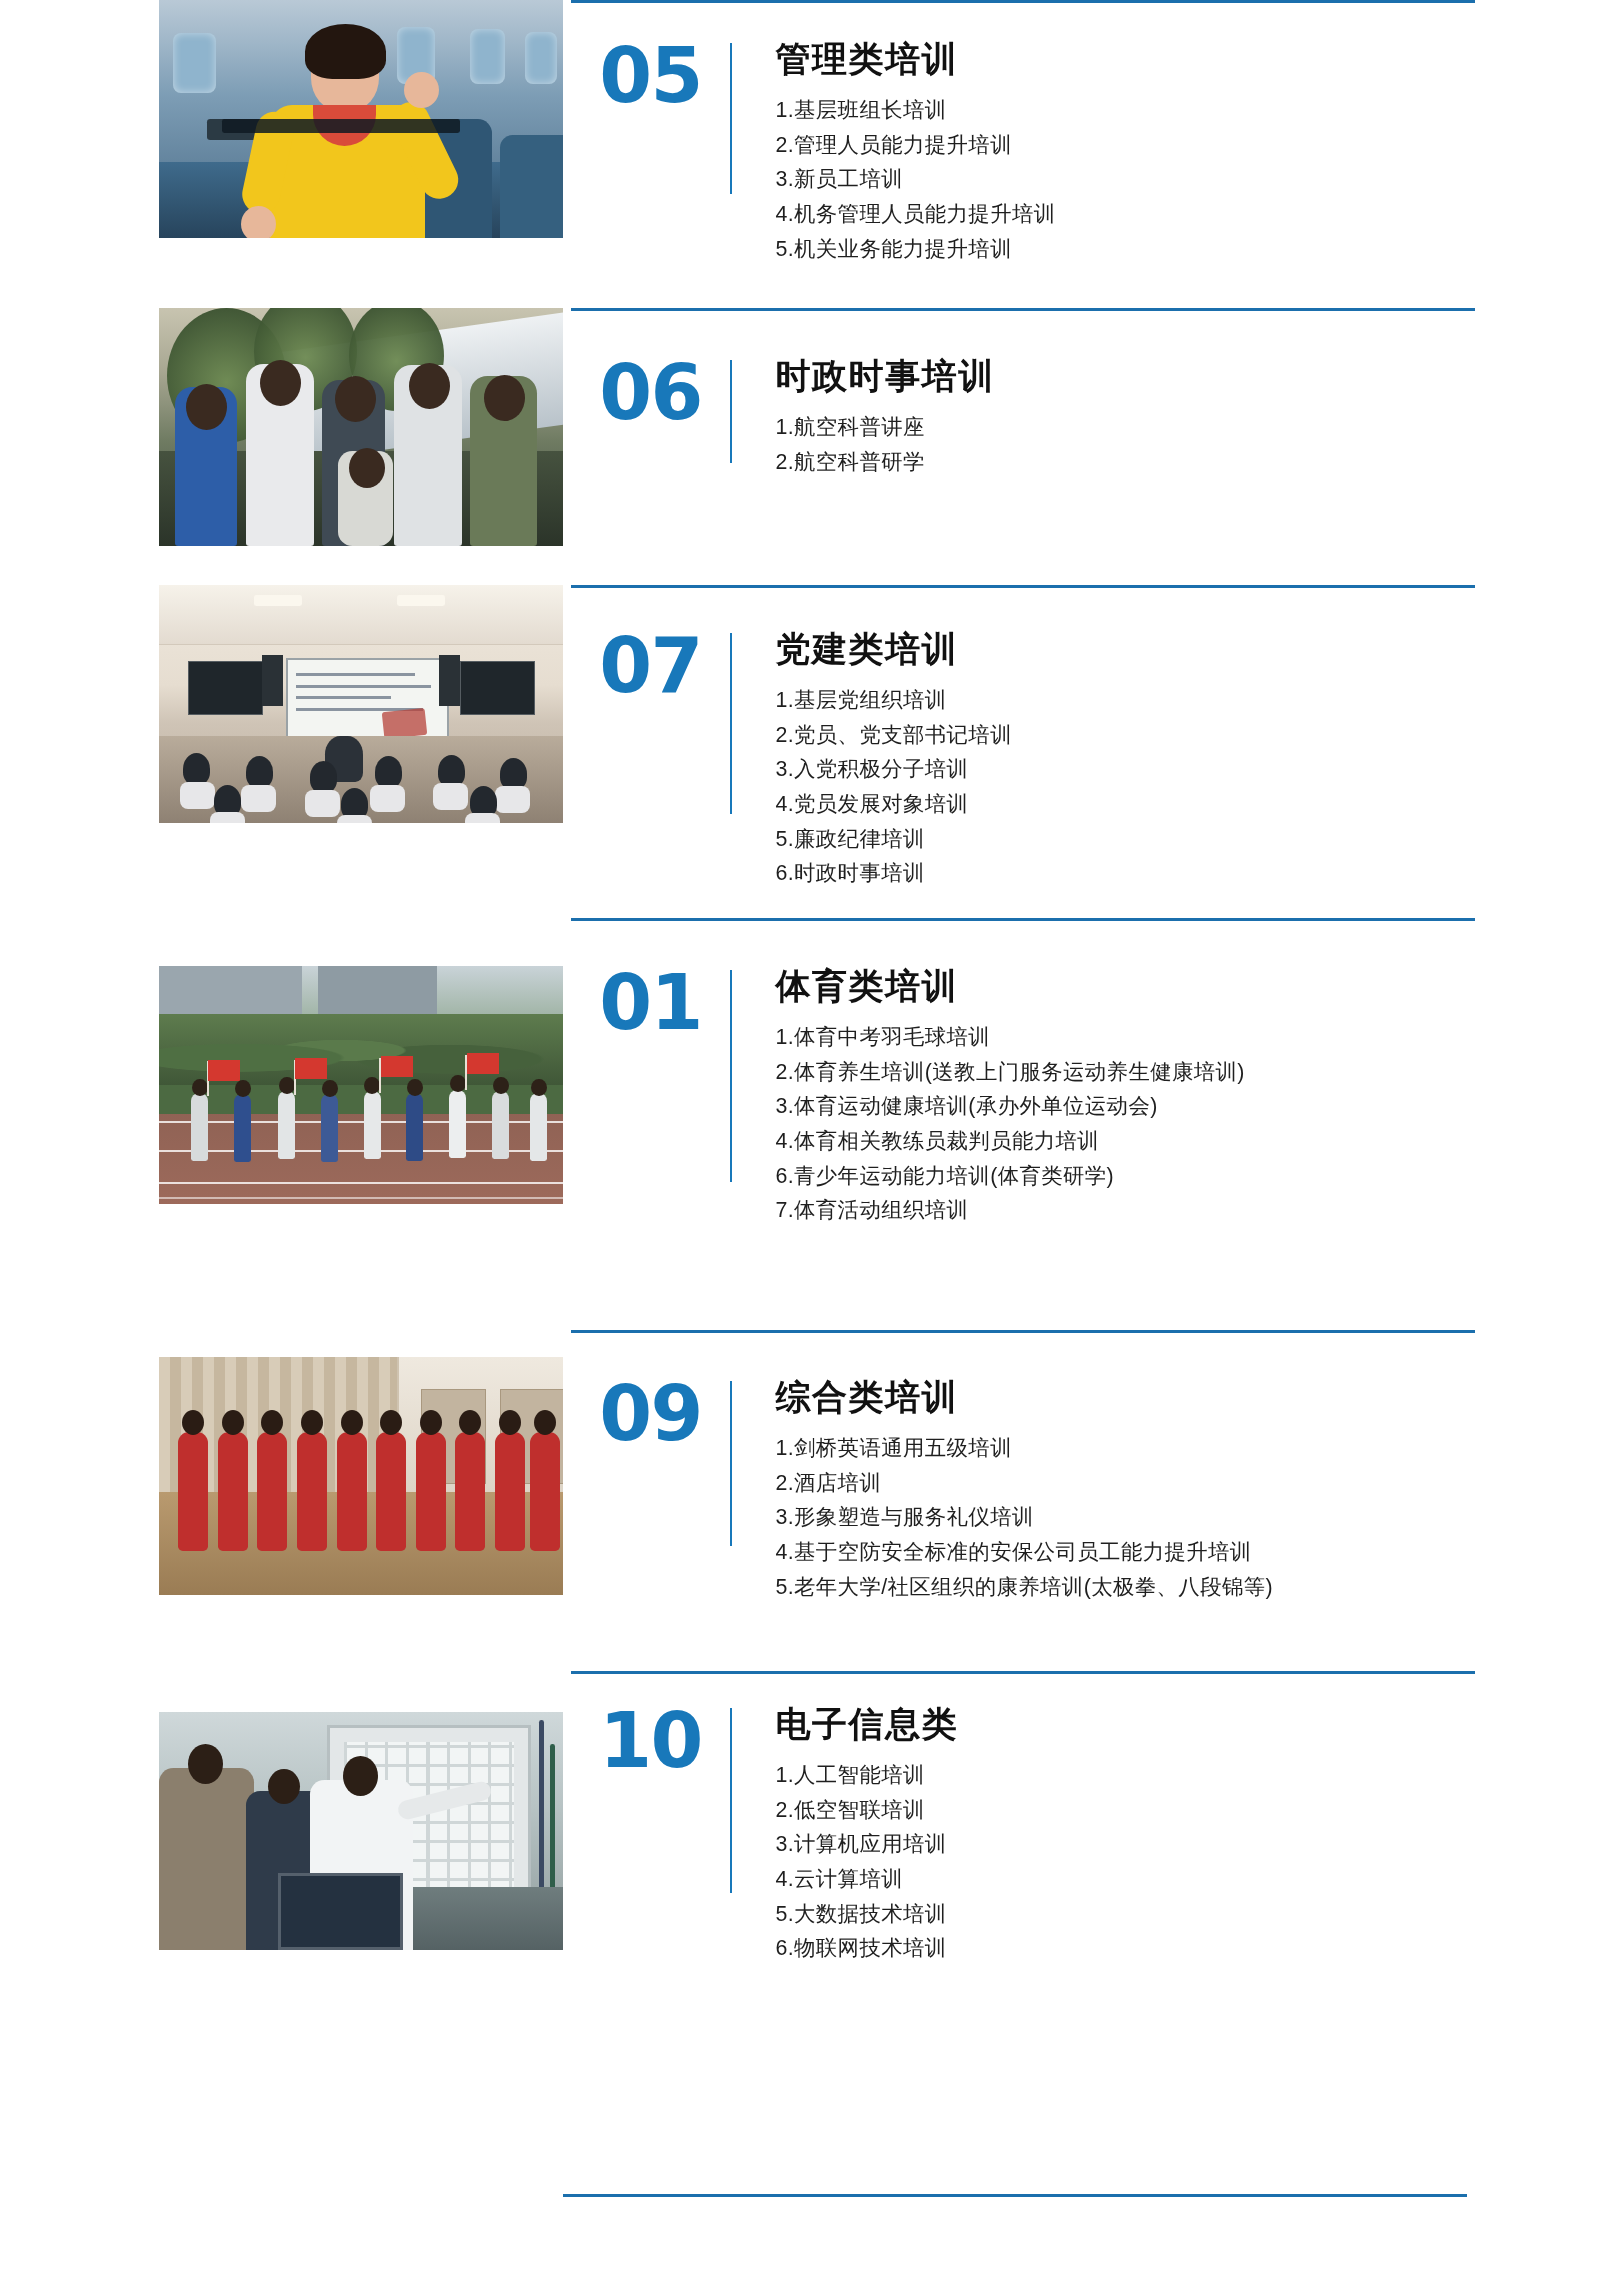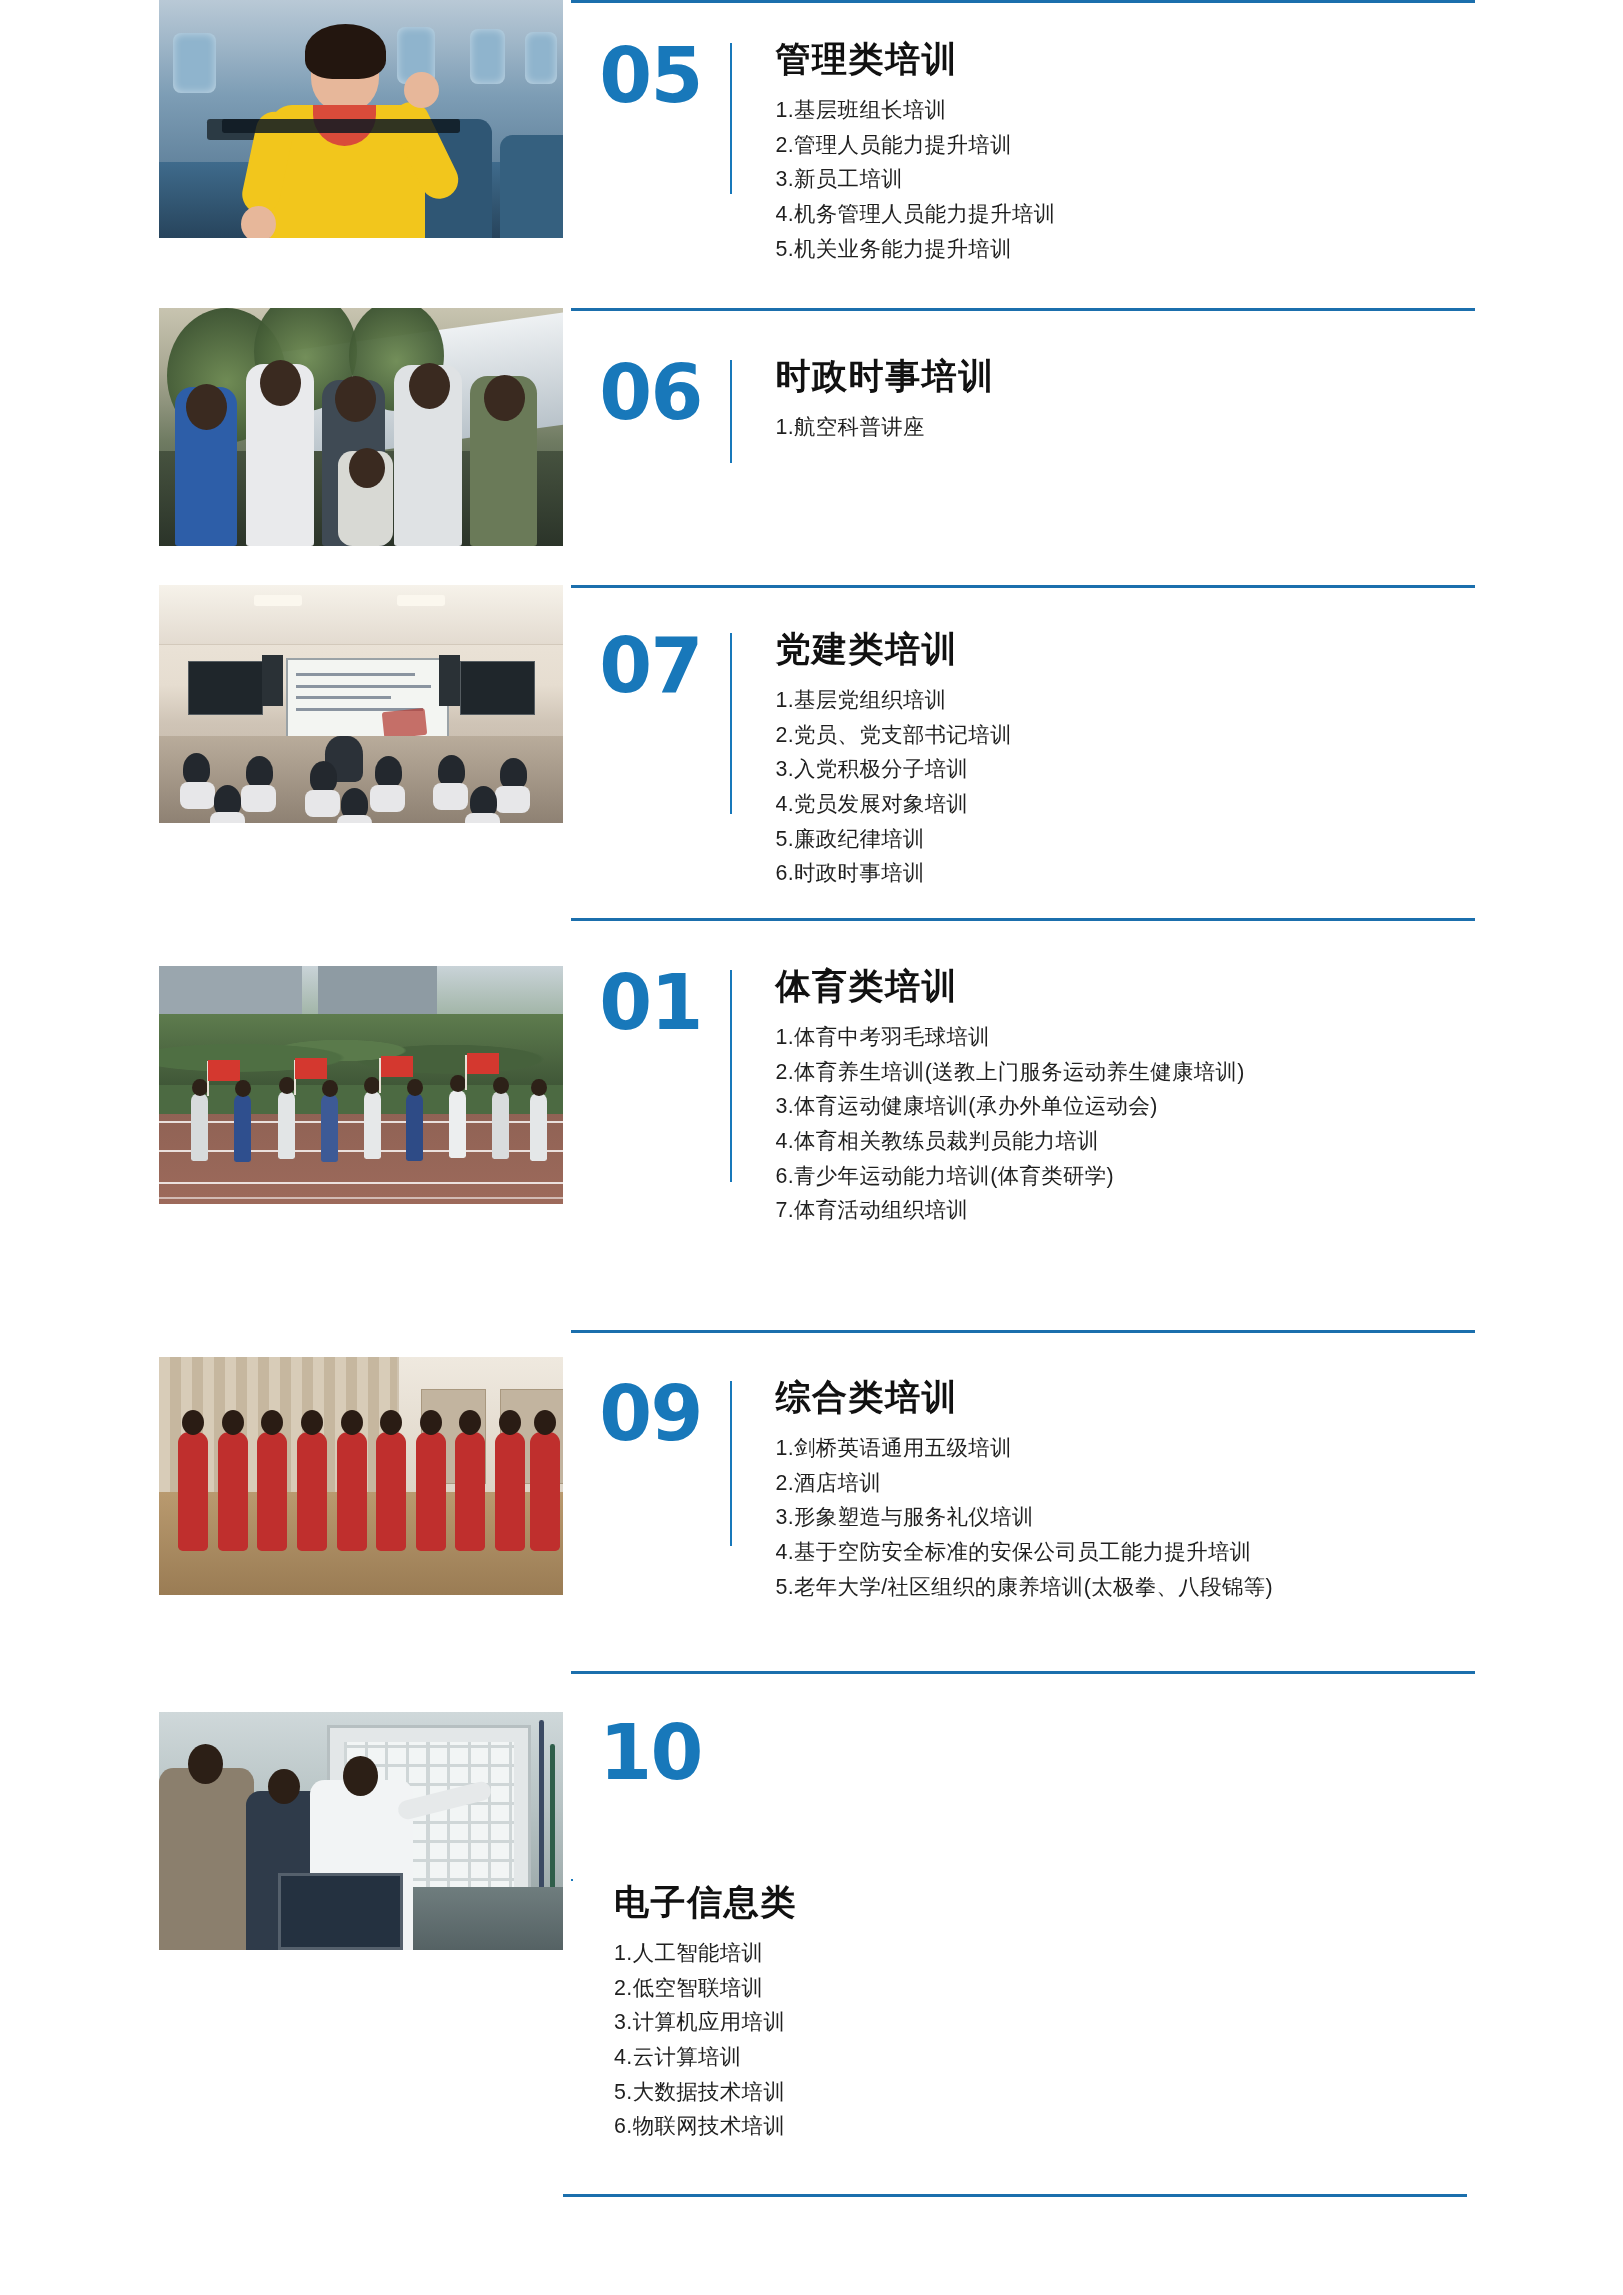--- a/index.html
+++ b/index.html
@@ -314,20 +314,21 @@
       </div>
     </div>
     <div class="content-col">
       <div class="rule"></div>
       <div class="body-row" style="margin-top:44px;">
         <div class="num">06</div>
         <div class="divider" style="height:103px;"></div>
         <div class="text-block">
           <div class="sec-title">时政时事培训</div>
           <div class="item">1.航空科普讲座</div>
+          <div class="item">2.航空科普研学</div>
         </div>
       </div>
     </div>
   </div>
 
   <div class="section" style="height:333px;">
     <div class="photo-col">
       <div class="photo p07">
         <div class="ph-bg"></div>
         <div class="ceiling"></div>
@@ -505,21 +506,21 @@
         <div class="man" style="left:87px;width:79px;height:159px;background:#2f3b4a;"></div>
         <div class="manh" style="left:109px;top:57px;width:32px;height:35px;"></div>
         <div class="man" style="left:151px;width:103px;height:170px;background:#f2f4f5;"></div>
         <div class="manh" style="left:184px;top:44px;"></div>
         <div style="position:absolute;left:238px;top:79px;width:95px;height:19px;background:#e6e9ea;border-radius:9.5px;transform:rotate(-14deg);"></div>
         <div class="monitor"></div>
       </div>
     </div>
     <div class="content-col">
       <div class="rule"></div>
-      <div class="body-row" style="margin-top:41px;flex-direction:column;">
+      <div class="body-row" style="margin-top:29px;">
         <div class="num">10</div>
         <div class="divider" style="height:185px;"></div>
         <div class="text-block">
           <div class="sec-title">电子信息类</div>
           <div class="item">1.人工智能培训</div>
           <div class="item">2.低空智联培训</div>
           <div class="item">3.计算机应用培训</div>
           <div class="item">4.云计算培训</div>
           <div class="item">5.大数据技术培训</div>
           <div class="item">6.物联网技术培训</div>

